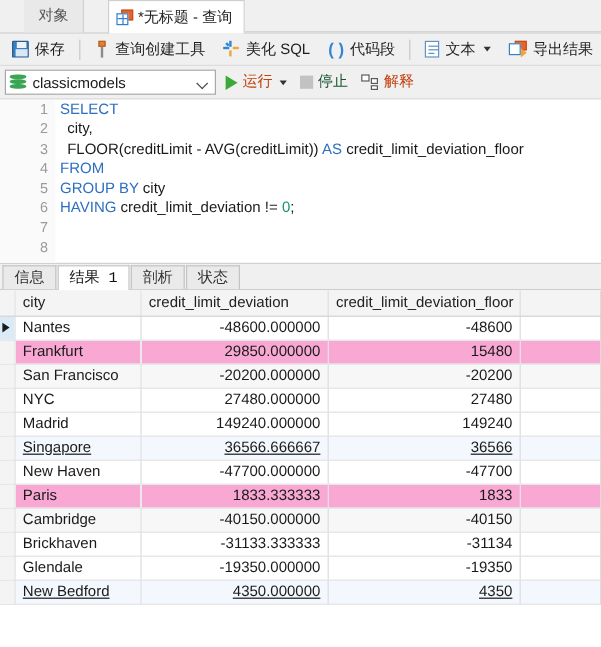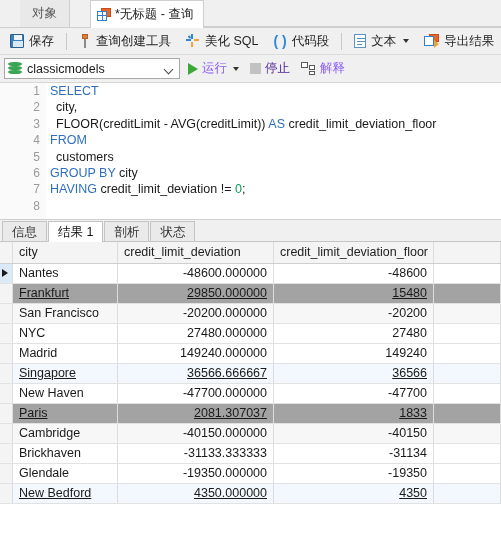--- a/index.html
+++ b/index.html
@@ -124,22 +124,22 @@
   .combo-sc { width: 176px; }
   .chev { width:9px;height:9px;position:relative;flex:0 0 auto;margin-right:2px;}
   .chev::before{content:"";position:absolute;left:0;top:2px;width:6px;height:6px;border-left:1.3px solid #4a4a4a;border-bottom:1.3px solid #4a4a4a;transform:rotate(-45deg);}
   .ico-mysql { width:15px;height:15px;background:#2fa84f;border-radius:2px;position:relative;flex:0 0 auto;}
   .ico-mysql::before{content:"";position:absolute;left:3px;top:3px;width:9px;height:9px;background:#fff;clip-path:polygon(0 100%,100% 0,100% 45%,45% 100%);}
   .ico-db { width:14px;height:14px;position:relative;flex:0 0 auto;}
   .ico-db i{position:absolute;left:0;width:14px;height:4px;background:#3aa655;border-radius:50%/60%;}
   .ico-db i:nth-child(1){top:0;}
   .ico-db i:nth-child(2){top:4px;}
   .ico-db i:nth-child(3){top:8px;}
-  .runbtn { display:flex;align-items:center;gap:4px;height:22px;padding:0 3px;font-size:12.5px;color:#8b5cf6;white-space:nowrap;cursor:default;}
-  .runbtn.dis { color:#4c1d95; }
+  .runbtn { display:flex;align-items:center;gap:4px;height:22px;padding:0 3px;font-size:12.5px;color:#c2410c;white-space:nowrap;cursor:default;}
+  .runbtn.dis { color:#14532d; }
   .ico-play { width:0;height:0;border-left:10px solid #3aa93a;border-top:6px solid transparent;border-bottom:6px solid transparent;flex:0 0 auto;}
   .ico-stop { width:11px;height:11px;background:#c2c2c2;flex:0 0 auto;}
   .ico-expl { width:15px;height:13px;position:relative;flex:0 0 auto;}
   .ico-expl i{position:absolute;border:1px solid #5a5a5a;background:#fff;box-sizing:border-box;}
   .ico-expl i:nth-child(1){left:0;top:0;width:7px;height:6px;}
   .ico-expl i:nth-child(2){left:8px;top:3px;width:6px;height:5px;}
   .ico-expl i:nth-child(3){left:8px;top:9px;width:6px;height:4px;}
 
   
   .editor {
@@ -164,21 +164,21 @@
   .ind { padding-left: 6px; margin-top: 12px; }
 
   
   .restabs {
     height: 22px; background: #f0f0f0; display: flex; align-items: flex-end;
     border-bottom: 1px solid #c4c4c4; box-sizing: border-box; padding-left: 2px;
   }
   .rtab {
     height: 20px; line-height: 20px; padding: 0 9px; font-size: 12.5px; color: #333;
     background: #eaeaea; border: 1px solid #c4c4c4; border-bottom: none;
-    margin-right: 1px; cursor: default; white-space: nowrap; box-sizing: border-box;
+    margin-right: 1px; cursor: default; white-space: nowrap; box-sizing: border-box; font-family: Liberation Mono, monospace;
   }
   .rtab.active { background: #ffffff; height: 21px; margin-bottom: -1px; color: #111; }
   .rtabfill { flex: 1; height: 21px; }
 
   
   .grid { background: #fff; position: relative; height: 320px; overflow: hidden; }
   table.rg { border-collapse: collapse; width: 501px; table-layout: fixed; }
   table.rg th, table.rg td {
     font-size: 12.5px; font-family: "Liberation Sans", sans-serif;
     height: 20px; padding: 0 6px; box-sizing: border-box;
@@ -194,21 +194,21 @@
   th.c-city { width: 105px; background: #dbeaf7; }
   th.c-dev  { width: 156px; text-align: left; }
   th.c-flr  { width: 160px; text-align: left; }
   td.c-city { width: 105px; text-align: left; }
   td.c-dev  { width: 156px; text-align: right; }
   td.c-flr  { width: 160px; text-align: right; }
   td.c-rest, th.c-rest { border-right: none; background: #fff; }
   tr.sel td.c-gut { background: #dbeaf7; }
   .arrow { position: absolute; left: 2px; top: 50%; transform: translateY(-50%); width:0;height:0;border-left:6px solid #1a1a1a;border-top:4px solid transparent;border-bottom:4px solid transparent; }
   tr.z0 td:not(.c-gut) { background: #ffffff; }
-  tr.z1 td:not(.c-gut) { background: #a3a3a3; text-decoration: underline; }
+  tr.z1 td:not(.c-gut) { background: #f9a8d4; }
   tr.z2 td:not(.c-gut) { background: #f7f7f7; }
   tr.z3 td:not(.c-gut) { background: #ffffff; }
   tr.z4 td:not(.c-gut) { background: #ffffff; }
   tr.z5 td:not(.c-gut) { background: #f2f8fd; text-decoration: underline; }
 </style>
 </head>
 <body>
 
 <div class="app">
 
@@ -308,21 +308,20 @@
         <div class="gline">5</div>
         <div class="gline">6</div>
         <div class="gline">7</div>
         <div class="gline">8</div>
       </div>
     <div class="code" id="code">
         <div class="cline"><span class="kw">SELECT</span></div>
         <div class="cline"><span class="ind">city,</span></div>
         <div class="cline"><span class="ind">FLOOR(creditLimit - AVG(creditLimit)) <span class="kw">AS</span> credit_limit_deviation_floor</span></div>
         <div class="cline"><span class="kw">FROM</span></div>
-        <div class="cline"><span class="ind">customers</span></div>
         <div class="cline"><span class="kw">GROUP BY</span> city</div>
         <div class="cline"><span class="kw">HAVING</span> credit_limit_deviation != <span class="num">0</span>;</div>
       </div>
   </div>
 
   <div class="restabs" id="restabs">
       <div class="rtab">信息</div>
       <div class="rtab active">结果 1</div>
       <div class="rtab">剖析</div>
       <div class="rtab">状态</div>
@@ -388,21 +387,21 @@
           <tr class="z0">
             <td class="c-gut"></td>
             <td class="c-city">New Haven</td>
             <td class="c-dev">-47700.000000</td>
             <td class="c-flr">-47700</td>
             <td class="c-rest"></td>
           </tr>
           <tr class="z1">
             <td class="c-gut"></td>
             <td class="c-city">Paris</td>
-            <td class="c-dev">2081.307037</td>
+            <td class="c-dev">1833.333333</td>
             <td class="c-flr">1833</td>
             <td class="c-rest"></td>
           </tr>
           <tr class="z2">
             <td class="c-gut"></td>
             <td class="c-city">Cambridge</td>
             <td class="c-dev">-40150.000000</td>
             <td class="c-flr">-40150</td>
             <td class="c-rest"></td>
           </tr>

